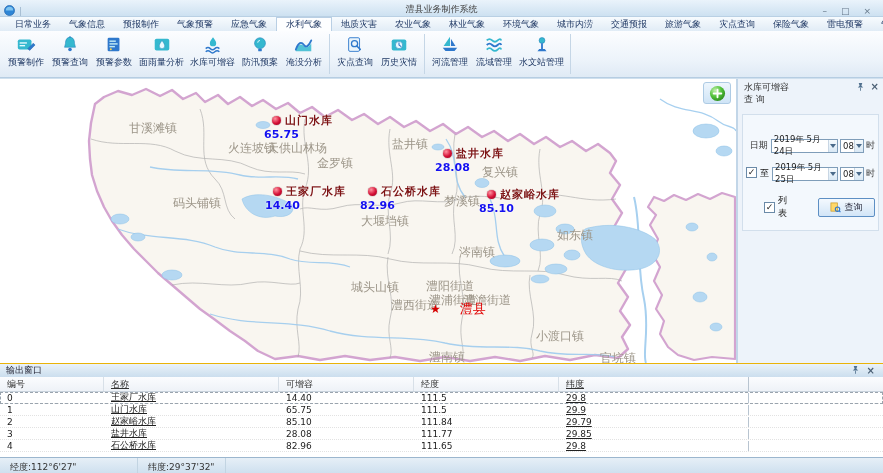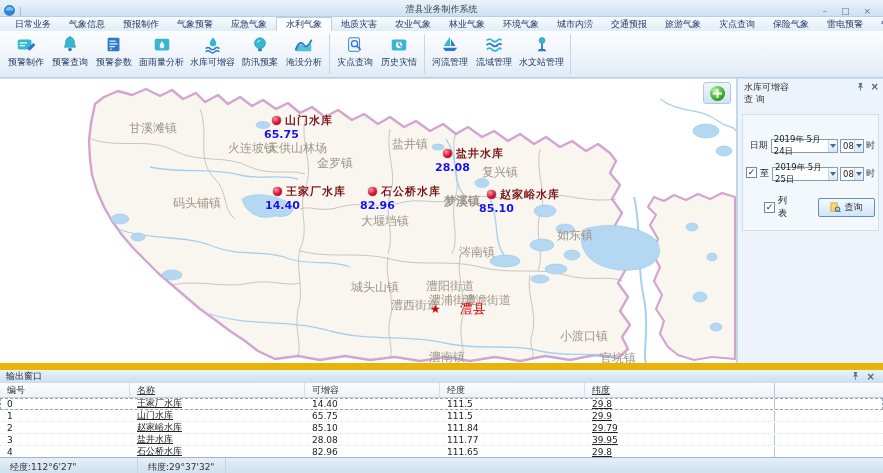--- a/index.html
+++ b/index.html
@@ -58,28 +58,28 @@
   .cbo-arr{margin-left:auto;width:10px;align-self:stretch;display:flex;align-items:center;justify-content:center;
            border-left:1px solid #c8d6e4;background:linear-gradient(#f5fafd,#d9e8f5);}
   .cbo-arr i{width:0;height:0;border-left:3px solid transparent;border-right:3px solid transparent;border-top:4px solid #4a6a8a;}
   .unit{margin-left:2px;color:#333;}
   .checkbox{width:9px;height:9px;background:#fff;border:1px solid #6a8aa8;font-size:9px;line-height:8px;
             text-align:center;color:#222;margin-right:3px;flex:none;}
   .btn-query{display:flex;align-items:center;justify-content:center;gap:3px;width:56px;height:17px;margin-left:22px;
              border:1px solid #5d8fc4;border-radius:2px;background:linear-gradient(#f4f9fe,#d2e5f7);color:#223;}
   .q-list-row{display:flex;align-items:center;margin:2px 0 0 18px;}
   
-  .outpanel{height:94px;border-top:7px solid #eab308;box-sizing:border-box;}
+  .outpanel{height:94px;border-top:1px solid #eab308;box-sizing:border-box;}
   .outpanel-head{height:13px;background:linear-gradient(#eaf2f9,#cbdeee);display:flex;align-items:center;
                  padding:0 8px 0 6px;color:#223;}
   .outpanel-icons{margin-left:auto;display:flex;gap:7px;align-items:center;}
   .grid{height:80px;background:#fff;font-size:9px;overflow:hidden;}
   .grid-header{display:flex;height:14px;background:linear-gradient(#fbfcfe,#eef2f7);border-bottom:1px solid #c8d2dc;}
   .gh-cell{border-right:1px solid #d8e0e8;padding-left:7px;display:flex;align-items:center;color:#333;box-sizing:border-box;}
-  .gh-cell:nth-of-type(1),.gr-cell:nth-of-type(1){width:130px;}
+  .gh-cell:nth-of-type(1),.gr-cell:nth-of-type(1){width:104px;}
   .gh-cell:nth-of-type(2),.gr-cell:nth-of-type(2){width:175px;text-decoration:underline;}
   .gh-cell:nth-of-type(3),.gr-cell:nth-of-type(3){width:135px;}
   .gh-cell:nth-of-type(4),.gr-cell:nth-of-type(4){width:145px;}
   .gh-cell:nth-of-type(5),.gr-cell:nth-of-type(5){width:190px;border-right:1px solid #b8c4d0;text-decoration:underline;}
   .grid-row{display:flex;height:11px;align-items:center;border-bottom:1px dotted #e2e2e2;}
   .grid-row:first-of-type{outline:1px dashed #9aa4ae;outline-offset:-1px;}
   .gr-cell{padding-left:7px;box-sizing:border-box;white-space:nowrap;overflow:hidden;color:#222;}
   
   .statusbar{height:18px;background:linear-gradient(#e6eff7,#cadded);border-top:1px solid #9bb6ce;
              display:flex;align-items:center;color:#333;}
@@ -385,39 +385,39 @@
         <div class="town" style="left: 297px; top: 69px;">天供山林场</div>
 
         <div class="town" style="left: 335px; top: 84px;">金罗镇</div>
 
         <div class="town" style="left: 410px; top: 65px;">盐井镇</div>
 
         <div class="town" style="left: 500px; top: 93px;">复兴镇</div>
 
         <div class="town" style="left: 197px; top: 124px;">码头铺镇</div>
 
-        <div class="town" style="left: 462px; top: 122px; font-weight: bold;">梦溪镇</div>
+        <div class="town" style="left: 462px; top: 122px;">梦溪镇</div>
 
         <div class="town" style="left: 385px; top: 142px;">大堰垱镇</div>
 
         <div class="town" style="left: 575px; top: 156px;">如东镇</div>
 
         <div class="town" style="left: 477px; top: 173px; font-family: Liberation Mono, monospace;">涔南镇</div>
 
         <div class="town" style="left: 375px; top: 208px;">城头山镇</div>
 
         <div class="town" style="left: 415px; top: 226px;">澧西街道</div>
 
         <div class="town" style="left: 450px; top: 207px;">澧阳街道</div>
 
         <div class="town" style="left: 453px; top: 221px;">澧浦街道</div>
 
         <div class="town" style="left: 487px; top: 221px;">澧澹街道</div>
 
-        <div class="town" style="left: 584px; top: 257px;">小渡口镇</div>
+        <div class="town" style="left: 560px; top: 257px;">小渡口镇</div>
 
         <div class="town" style="left: 447px; top: 278px;">澧南镇</div>
 
         <div class="town" style="left: 618px; top: 279px;">官垸镇</div>
       </div>
 
     <div>
 
         <div class="marker" style="left: 277px; top: 42px;">
           <span class="dot"></span>
@@ -583,21 +583,21 @@
           <div class="gr-cell">85.10</div>
           <div class="gr-cell">111.84</div>
           <div class="gr-cell">29.79</div>
         </div>
 
         <div class="grid-row">
           <div class="gr-cell">3</div>
           <div class="gr-cell">盐井水库</div>
           <div class="gr-cell">28.08</div>
           <div class="gr-cell">111.77</div>
-          <div class="gr-cell">39.95</div>
+          <div class="gr-cell">29.85</div>
         </div>
 
         <div class="grid-row">
           <div class="gr-cell">4</div>
           <div class="gr-cell">石公桥水库</div>
           <div class="gr-cell">82.96</div>
           <div class="gr-cell">111.65</div>
           <div class="gr-cell">29.8</div>
         </div>
       </div>

